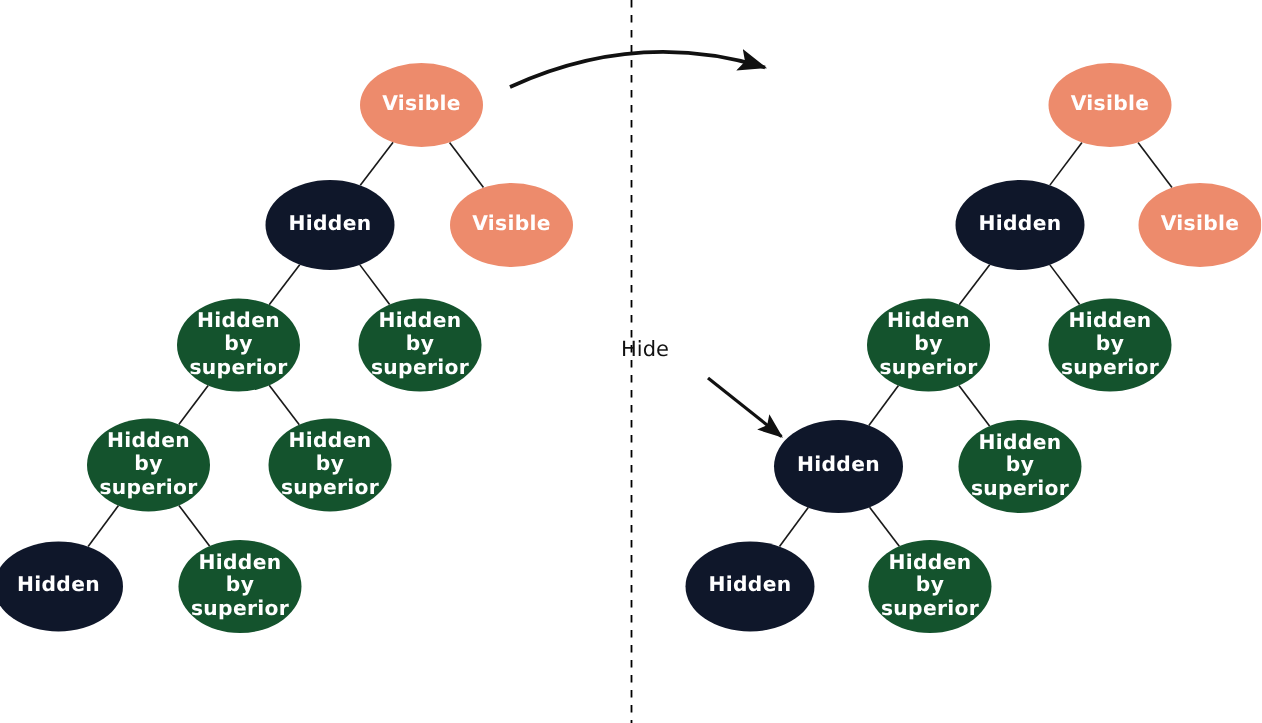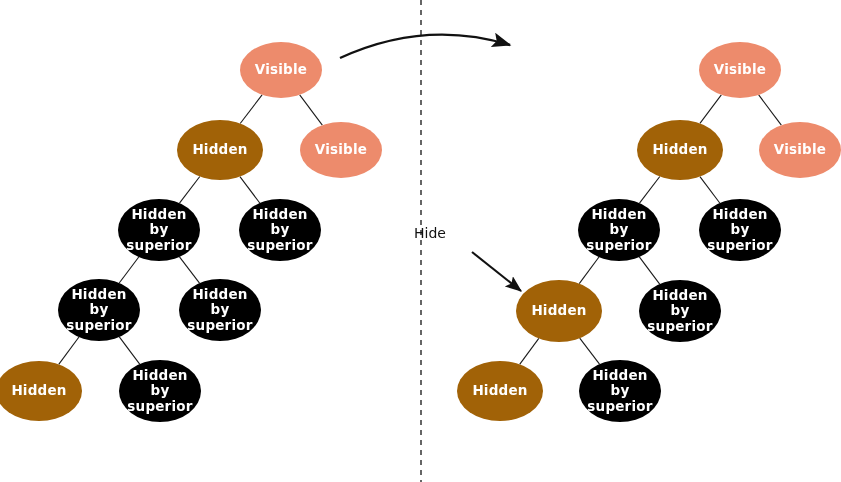--- a/index.html
+++ b/index.html
@@ -39,22 +39,22 @@
     box-sizing: border-box;
     user-select: none;
     letter-spacing: 0.2px;
   }
   .node .node-label {
     display: block;
     white-space: pre-line;
     padding: 0 4px;
   }
   .node.visible-node { background: #ed8b6c; }
-  .node.hidden-node  { background: #a16207; }
-  .node.inherited-node { background: #000000; }
+  .node.hidden-node  { background: #0f172a; }
+  .node.inherited-node { background: #14532d; }
 
   .node.size-one  { font-size: 13.5px; }
   .node.size-two  { font-size: 13.5px; }
 
   .annotation {
     position: absolute;
     color: #111111;
     font-size: 14px;
     font-weight: normal;
     white-space: nowrap;

